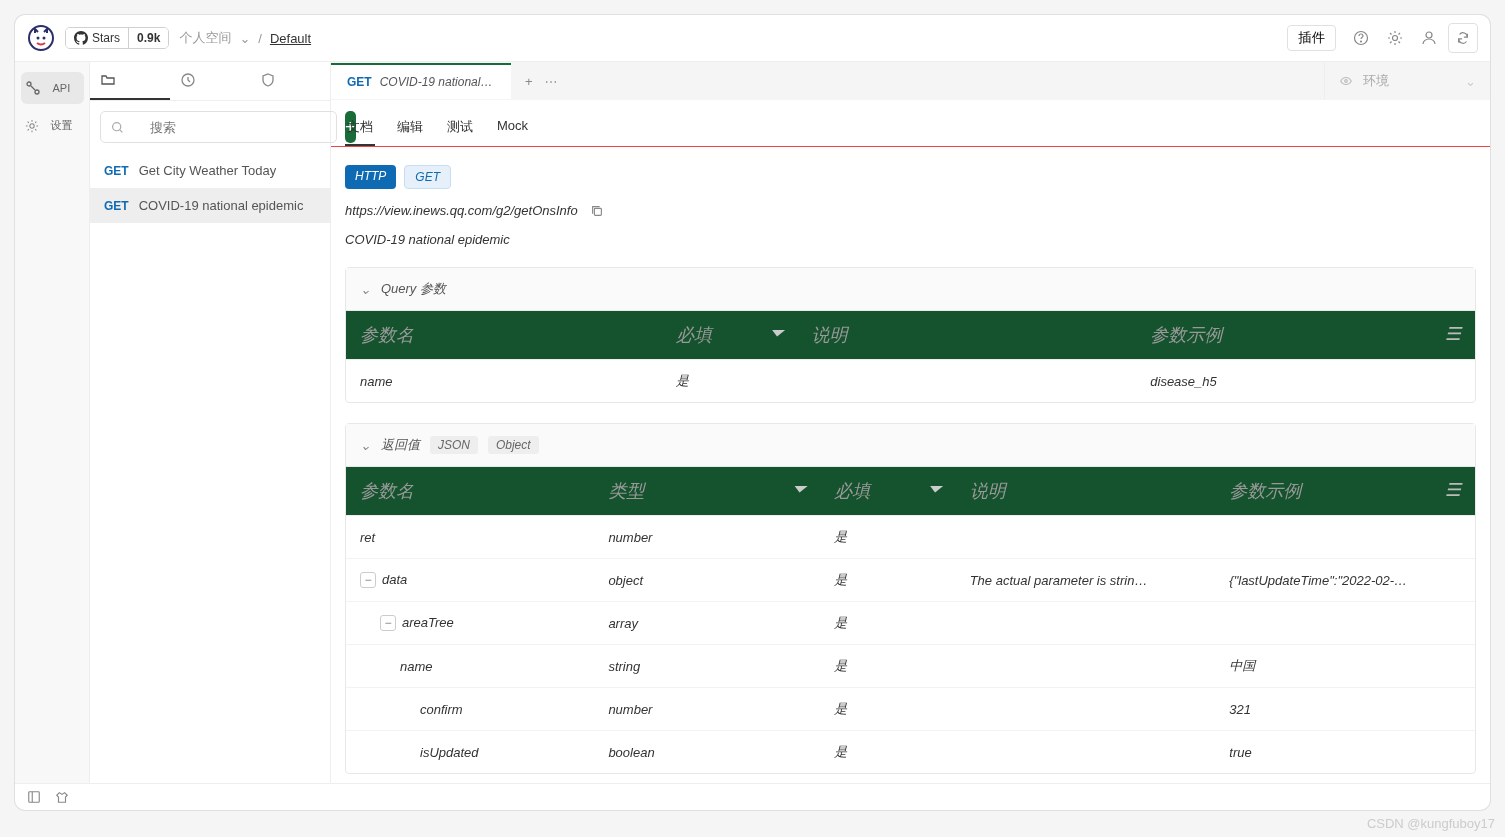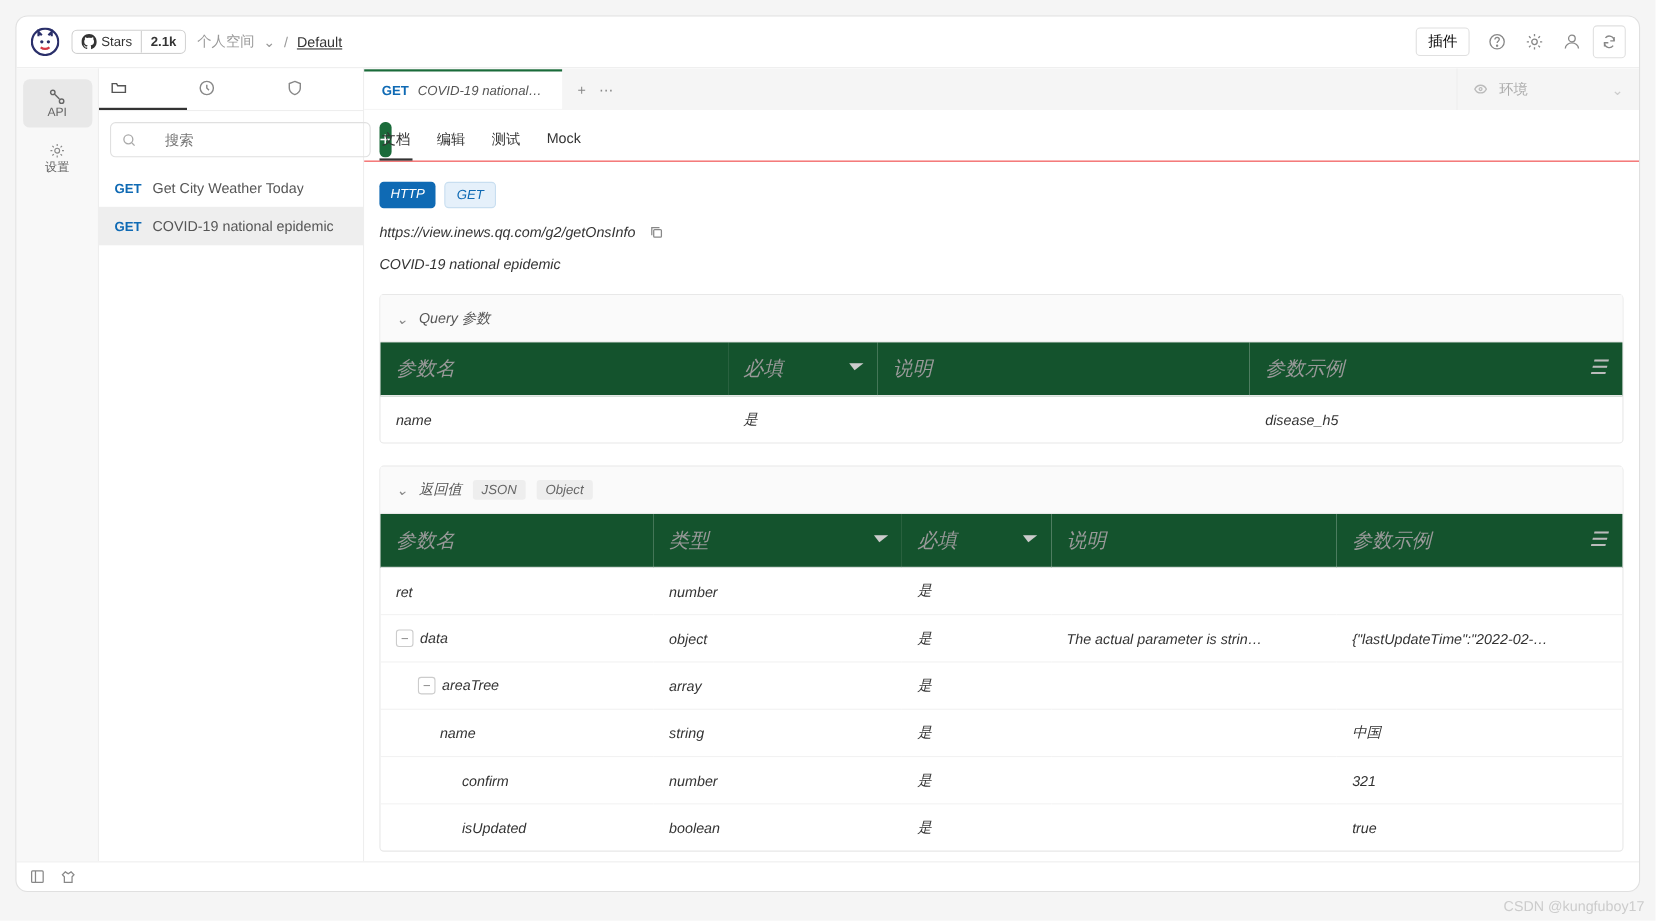--- a/index.html
+++ b/index.html
@@ -15,21 +15,21 @@
     .breadcrumb .default { color: #333; text-decoration: underline; }
     .spacer { flex: 1; }
     .plugin-btn { border: 1px solid #e0e0e0; border-radius: 4px; padding: 3px 10px; background: #fff; cursor: pointer; }
     .titlebar-icons { display: flex; gap: 4px; }
     .icon-btn { width: 30px; height: 30px; display: flex; align-items: center; justify-content: center; border-radius: 4px; cursor: pointer; color: #888; }
     .icon-btn.bordered { border: 1px solid #e0e0e0; }
     
     .main-layout { display: flex; flex: 1; overflow: hidden; }
     
     .left-rail { width: 75px; background: #f8f8f8; border-right: 1px solid #eee; display: flex; flex-direction: column; align-items: center; padding-top: 10px; gap: 6px; }
-    .rail-item { width: 63px; padding: 8px 4px; display: flex; flex-direction: column; align-items: center; gap: 0; font-size: 11px; color: #666; border-radius: 6px; cursor: pointer; }
+    .rail-item { width: 63px; padding: 8px 4px; display: flex; flex-direction: row; align-items: center; gap: 12px; font-size: 11px; color: #666; border-radius: 6px; cursor: pointer; }
     .rail-item.active { background: #e8e8e8; }
     
     .sidebar { width: 241px; border-right: 1px solid #eee; display: flex; flex-direction: column; }
     .sidebar-tabs { display: flex; border-bottom: 1px solid #eee; }
     .sidebar-tab { flex: 1; text-align: center; padding: 10px; color: #888; cursor: pointer; }
     .sidebar-tab.active { border-bottom: 2px solid #333; color: #333; }
     .search-row { display: flex; padding: 10px; gap: 8px; }
     .search-box { flex: 1; border: 1px solid #e0e0e0; border-radius: 5px; padding: 6px 10px; display: flex; align-items: center; gap: 6px; color: #aaa; }
     .search-box input { border: none; outline: none; flex: 1; font-size: 13px; margin-left: 20px; }
     .add-btn { width: 32px; height: 32px; background: #1a6b3a; color: #fff; border-radius: 5px; display: flex; align-items: center; justify-content: center; font-size: 18px; cursor: pointer; }
@@ -96,21 +96,21 @@
           <path d="M9 18 Q13 21 17 18" stroke="#d63946" stroke-width="2" fill="none"></path>
         </svg>
     </div>
     <div class="github-btn">
       <span class="stars-label">
           <svg width="14" height="14" viewBox="0 0 16 16">
             <path fill="#333" d="M8 0C3.58 0 0 3.58 0 8c0 3.54 2.29 6.53 5.47 7.59.4.07.55-.17.55-.38v-1.33c-2.23.48-2.7-1.07-2.7-1.07-.36-.92-.89-1.17-.89-1.17-.72-.5.06-.49.06-.49.8.06 1.23.83 1.23.83.72 1.23 1.88.87 2.34.67.07-.52.28-.88.51-1.08-1.78-.2-3.64-.89-3.64-3.95 0-.87.31-1.59.82-2.15-.08-.2-.36-1.02.08-2.12 0 0 .67-.21 2.2.82.64-.18 1.32-.27 2-.27s1.36.09 2 .27c1.53-1.04 2.2-.82 2.2-.82.44 1.1.16 1.92.08 2.12.51.56.82 1.27.82 2.15 0 3.07-1.87 3.75-3.65 3.95.29.25.54.73.54 1.48v2.19c0 .21.15.46.55.38C13.71 14.53 16 11.54 16 8c0-4.42-3.58-8-8-8z"></path>
           </svg>
           <span>Stars</span>
         </span>
-      <span class="stars-count">2.1k</span>
+      <span class="stars-count">0.9k</span>
     </div>
     <div class="breadcrumb">
       <span>个人空间</span>
       <span>⌄</span>
       <span>/</span>
       <span class="default">Default</span>
     </div>
     <div class="spacer"></div>
     <button class="plugin-btn">插件</button>
     <div class="titlebar-icons">

